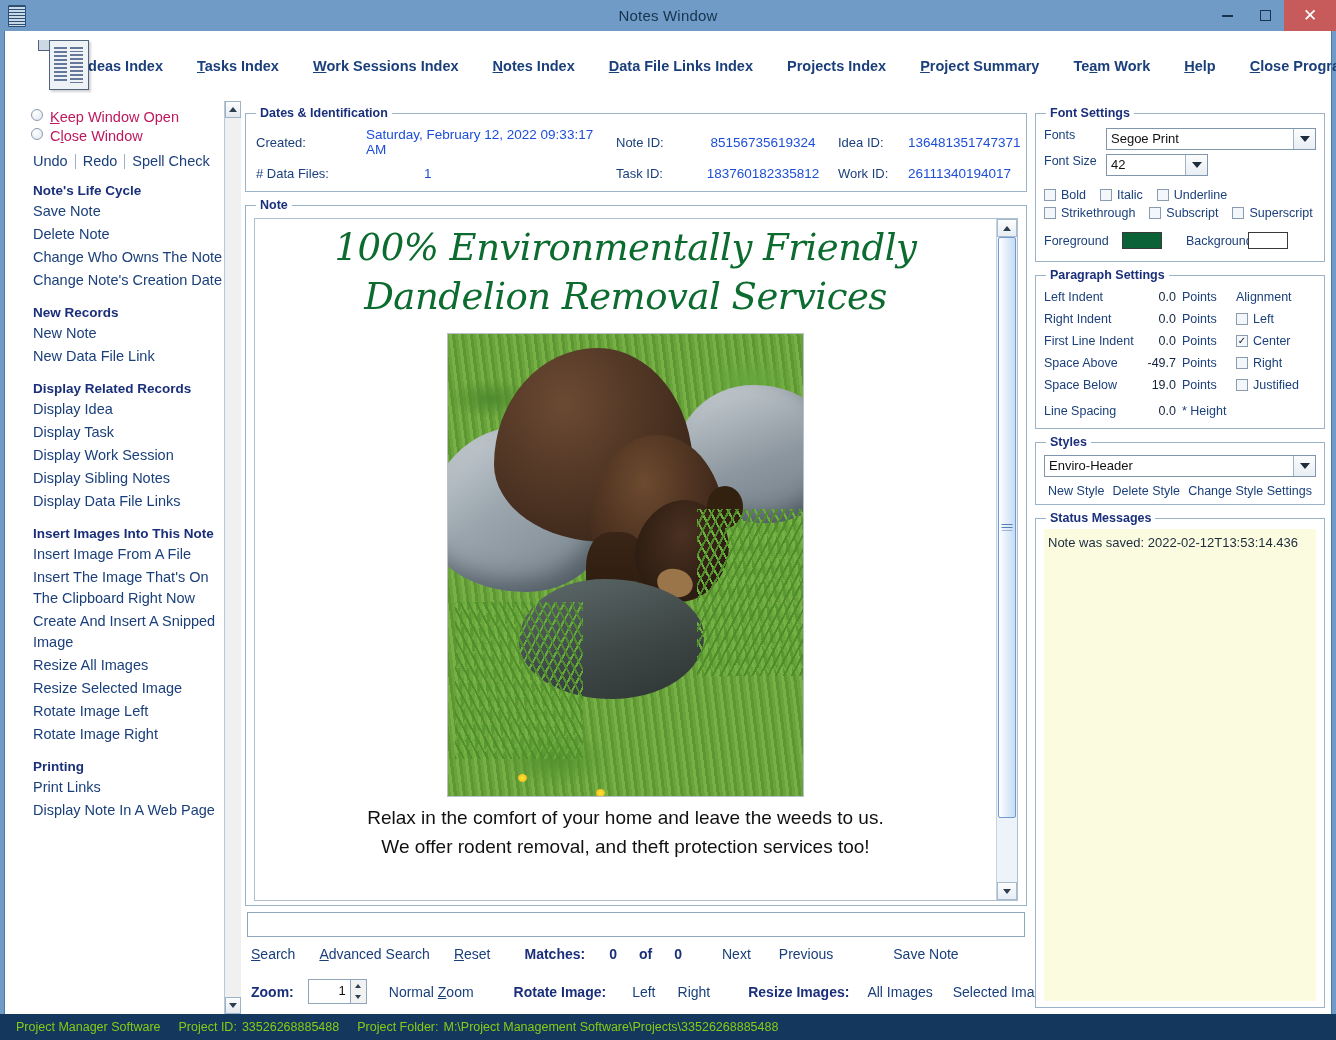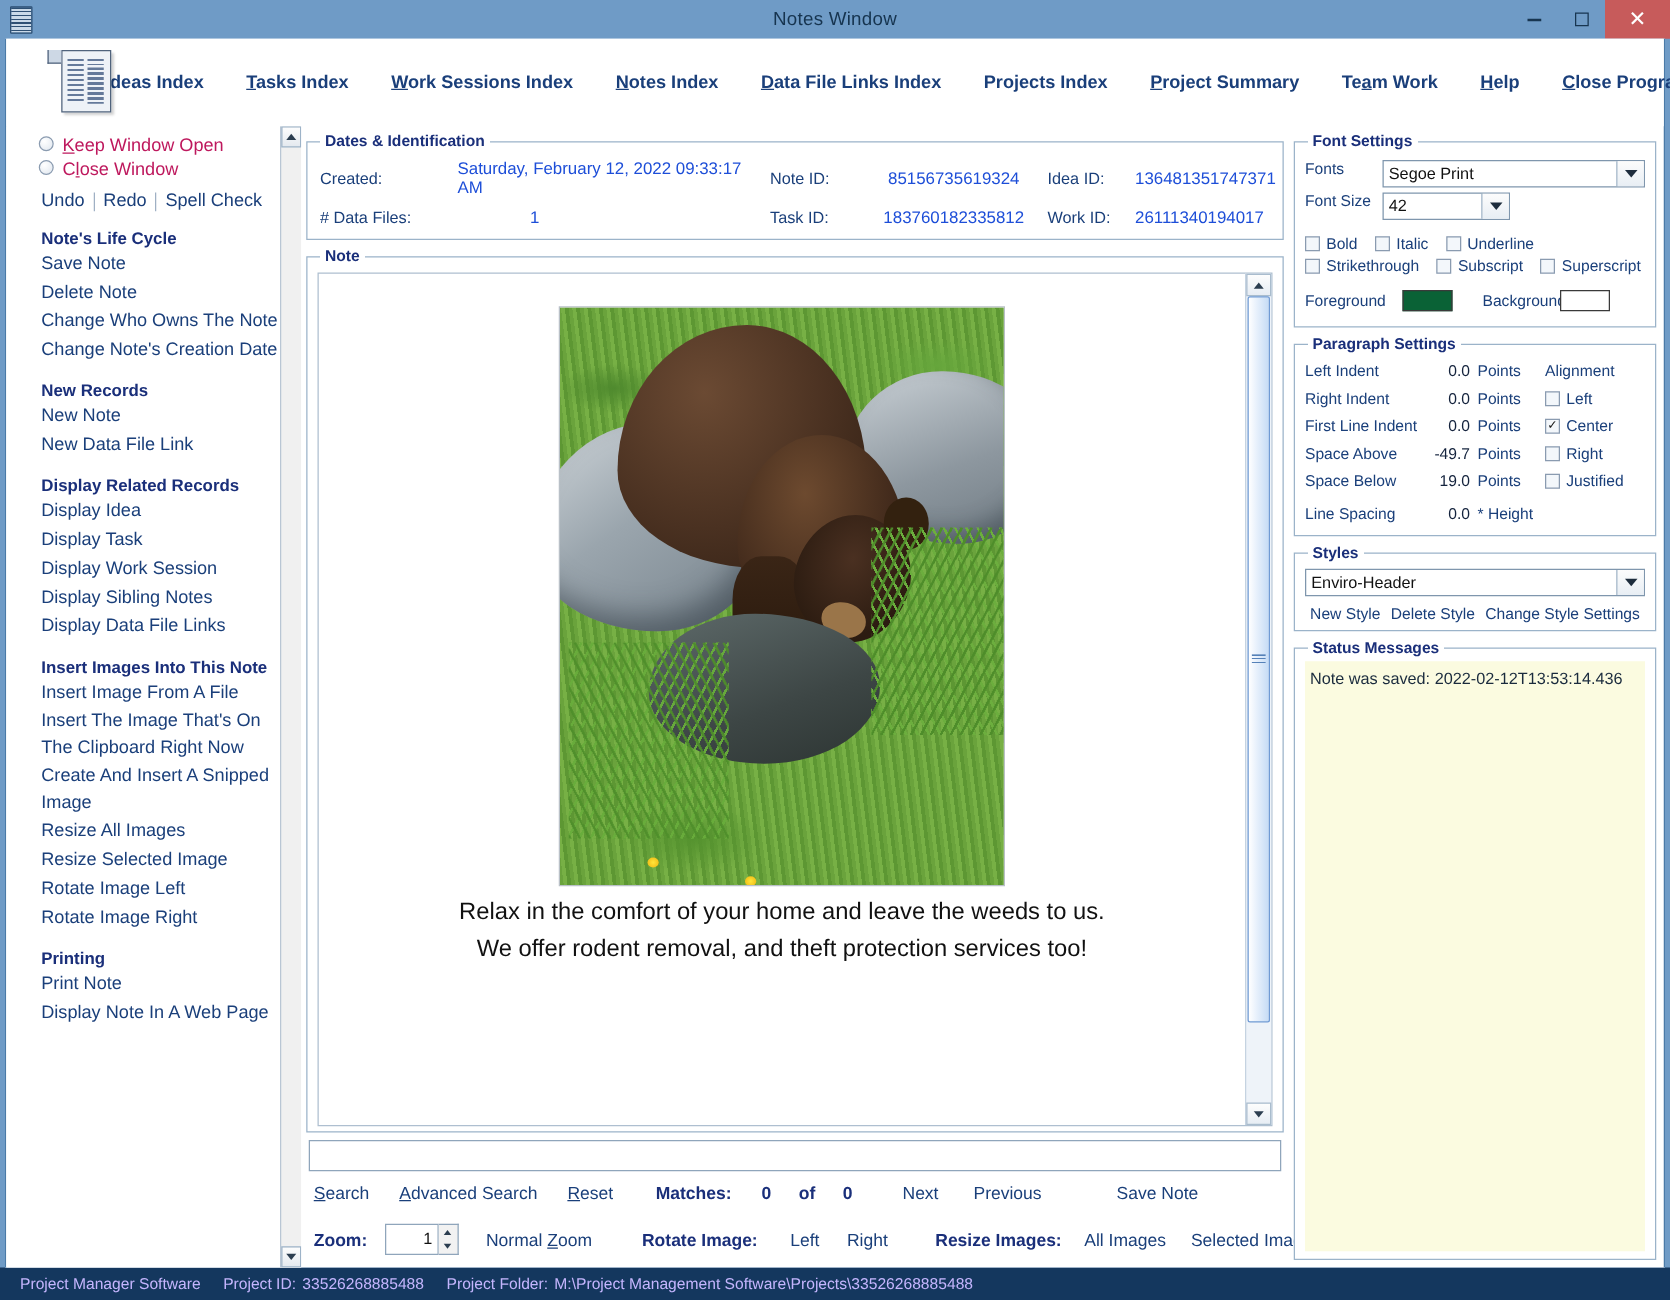--- a/index.html
+++ b/index.html
@@ -191,21 +191,21 @@
   #para-right .ttl { font-size:12.5px; color:#1a3f7a; height:22px; display:flex; align-items:center; }
   .al-row { display:flex; align-items:center; font-size:12.5px; color:#1a3f7a; height:22px; }
   
   #style-links { display:flex; justify-content:space-around; margin-top:7px; font-size:12.5px; }
   
   #status-panel { flex:1 1 auto; display:flex; flex-direction:column; min-height:0; }
   #status-box { flex:1 1 auto; background:#fbfbe0; border:none; padding:6px 4px; font-size:13px; color:#1a2b3d; min-height:0; }
 
   
   #statusbar {
-    height:26px; flex:0 0 26px; background:#14375e; color:#c4b5fd;
+    height:26px; flex:0 0 26px; background:#14375e; color:#84cc16;
     display:flex; align-items:center; font-size:12.5px; padding-left:16px;
   }
   #statusbar span { margin-right:18px; white-space:nowrap; }
   #statusbar .pid-lbl { margin-right:5px; }
 
   
   .photo { position:absolute; inset:0; background:#6aa03a; overflow:hidden; }
   .ph-grass {
     position:absolute; inset:0;
     background:
@@ -356,21 +356,21 @@
         <div class="grp-head">Insert Images Into This Note</div>
         <div class="side-link">Insert Image From A File</div>
         <div class="side-link">Insert The Image That's On The Clipboard Right Now</div>
         <div class="side-link">Create And Insert A Snipped Image</div>
         <div class="side-link">Resize All Images</div>
         <div class="side-link">Resize Selected Image</div>
         <div class="side-link">Rotate Image Left</div>
         <div class="side-link">Rotate Image Right</div>
 
         <div class="grp-head">Printing</div>
-        <div class="side-link">Print Note</div>
+        <div class="side-link">Print Links</div>
         <div class="side-link">Display Note In A Web Page</div>
 
         <div id="side-scroll">
           <div class="sb-btn">
               <i class="sb-arrow-up"></i>
             </div>
           <div class="sb-btn">
               <i class="sb-arrow-dn"></i>
             </div>
         </div>
@@ -394,20 +394,24 @@
             <div class="val c">183760182335812</div>
             <div class="lbl">Work ID:</div>
             <div class="val">26111340194017</div>
           </div>
         </fieldset>
 
         <fieldset class="panel" id="note-panel">
           <legend>Note</legend>
           <div id="note-area">
             <div id="note-content">
+              <div class="note-head" style="color: rgb(12, 107, 47);">
+                <span>100% Environmentally Friendly</span>
+                <span class="l2">Dandelion Removal Services</span>
+              </div>
 
               <div id="note-img">
                 <div class="photo">
                   <div class="ph-grass"></div>
                   <div class="ph-rockR"></div>
                   <div class="ph-rockL"></div>
                   <div class="ph-bear-body"></div>
                   <div class="ph-bear-neck"></div>
                   <div class="ph-bear-leg"></div>
                   <div class="ph-bear-head"></div>

